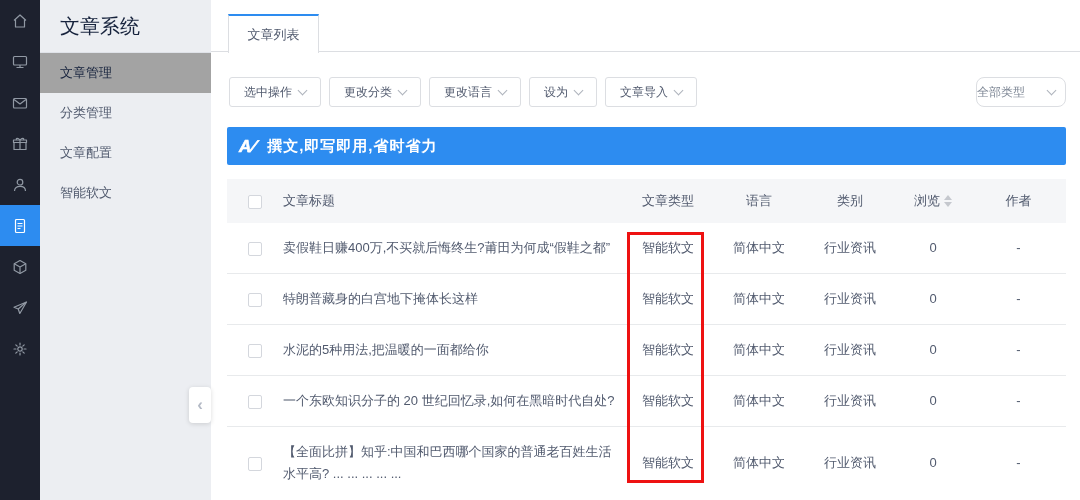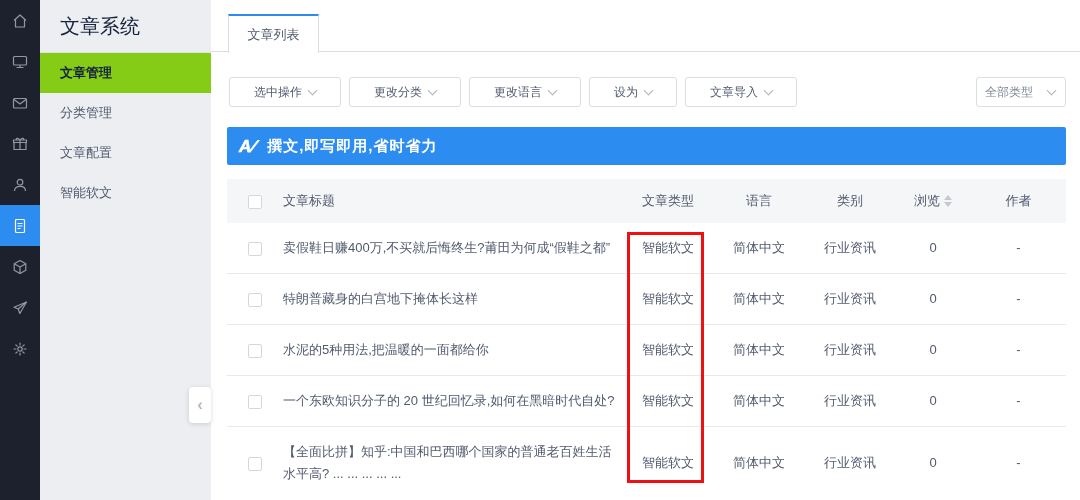--- a/index.html
+++ b/index.html
@@ -18,39 +18,39 @@
   }
   
   .rail{position:absolute;left:0;top:0;width:40px;height:500px;background:var(--rail-bg);z-index:3;}
   .rail-item{height:41px;display:flex;align-items:center;justify-content:center;color:#9199a4;cursor:pointer;}
   .rail-item.active{background:var(--accent);color:#fff;}
   .rail-item svg{display:block;}
   
   .sidebar{position:absolute;left:40px;top:0;width:171px;height:500px;background:var(--sidebar-bg);z-index:2;}
   .sb-title{height:53px;line-height:53px;padding-left:20px;font-size:20px;color:#17233d;border-bottom:1px solid #dfe2e8;}
   .sb-item{height:40px;line-height:40px;padding-left:20px;font-size:13px;color:#515a6e;cursor:pointer;}
-  .sb-item.active{background:#84cc16;color:#17233d;font-weight:bold;}
+  .sb-item.active{background:#a3a3a3;color:#17233d;font-weight:normal;}
   
   .collapse{position:absolute;left:189px;top:387px;width:22px;height:36px;background:#fff;border-radius:4px;
     box-shadow:0 1px 5px rgba(0,0,0,.14);display:flex;align-items:center;justify-content:center;
     color:#b4bac6;font-size:17px;font-weight:bold;z-index:4;cursor:pointer;}
   
   .main{position:absolute;left:211px;top:0;width:869px;height:360px;background:#fff;}
   .tabbar{position:relative;height:52px;border-bottom:1px solid #dcdee2;}
   .tab{position:absolute;left:17px;top:14px;width:91px;height:39px;background:#fff;
     border:1px solid #dcdee2;border-top:2px solid var(--accent);border-bottom:none;
     display:flex;align-items:center;justify-content:center;font-size:13px;color:#515a6e;cursor:pointer;}
   .toolbar{display:flex;align-items:center;gap:8px;margin:25px 14px 0 18px;}
-  .btn{height:30px;padding:0 24px;border:1px solid #dcdee2;border-radius:3px;background:#fff;
+  .btn{height:30px;padding:0 14px;border:1px solid #dcdee2;border-radius:3px;background:#fff;
     display:inline-flex;align-items:center;gap:7px;font-size:12px;color:#515a6e;cursor:pointer;white-space:nowrap;font-family:Liberation Serif, serif;}
   .chev{width:7px;height:7px;border-right:1.4px solid #aeb3bc;border-bottom:1.4px solid #aeb3bc;
     transform:rotate(45deg);margin-top:-4px;flex:none;}
   .btn-ico{display:flex;align-items:center;color:var(--translate-icon);}
-  .type-select{margin-left:auto;width:90px;height:30px;border:1px solid #dcdee2;border-radius:3px;background:#fff;
-    display:flex;align-items:center;justify-content:space-between;padding:0 10px 0 8px;font-size:12px;color:#7d8694;cursor:pointer;}
+  .type-select{margin-left:auto;width:90px;height:30px;border:1px solid #dcdee2;border-radius:8px;background:#fff;
+    display:flex;align-items:center;justify-content:space-between;padding:0 10px 0 0;font-size:12px;color:#7d8694;cursor:pointer;}
   
   .banner{margin:20px 14px 0 16px;height:38px;background:var(--accent);display:flex;align-items:center;
     padding:0 12px;border-radius:2px;cursor:pointer;}
   .ai-logo{color:#fff;font-size:17px;font-weight:bold;font-style:italic;letter-spacing:1px;
     -webkit-text-stroke:.6px #fff;line-height:1;}
   .banner-text{color:#fff;font-weight:bold;font-size:15px;margin-left:11px;letter-spacing:1px;}
   
   .table{margin:14px 14px 0 16px;width:839px;}
   .tr{display:grid;grid-template-columns:56px 340px 90px 92px 90px 76px 95px;align-items:center;}
   .thead{background:#f5f6f8;min-height:44px;color:#515a6e;}

